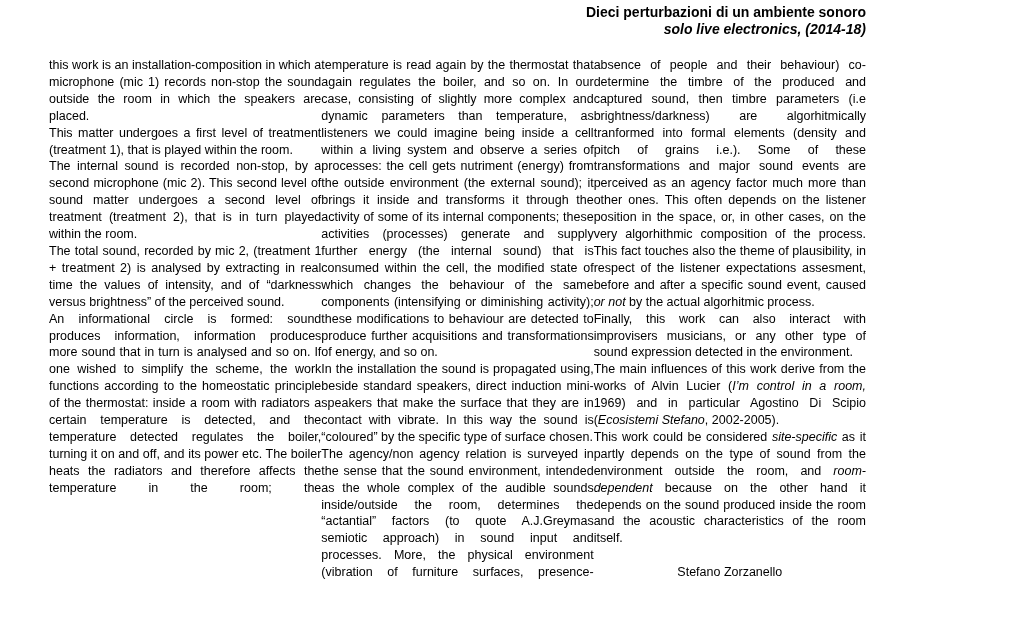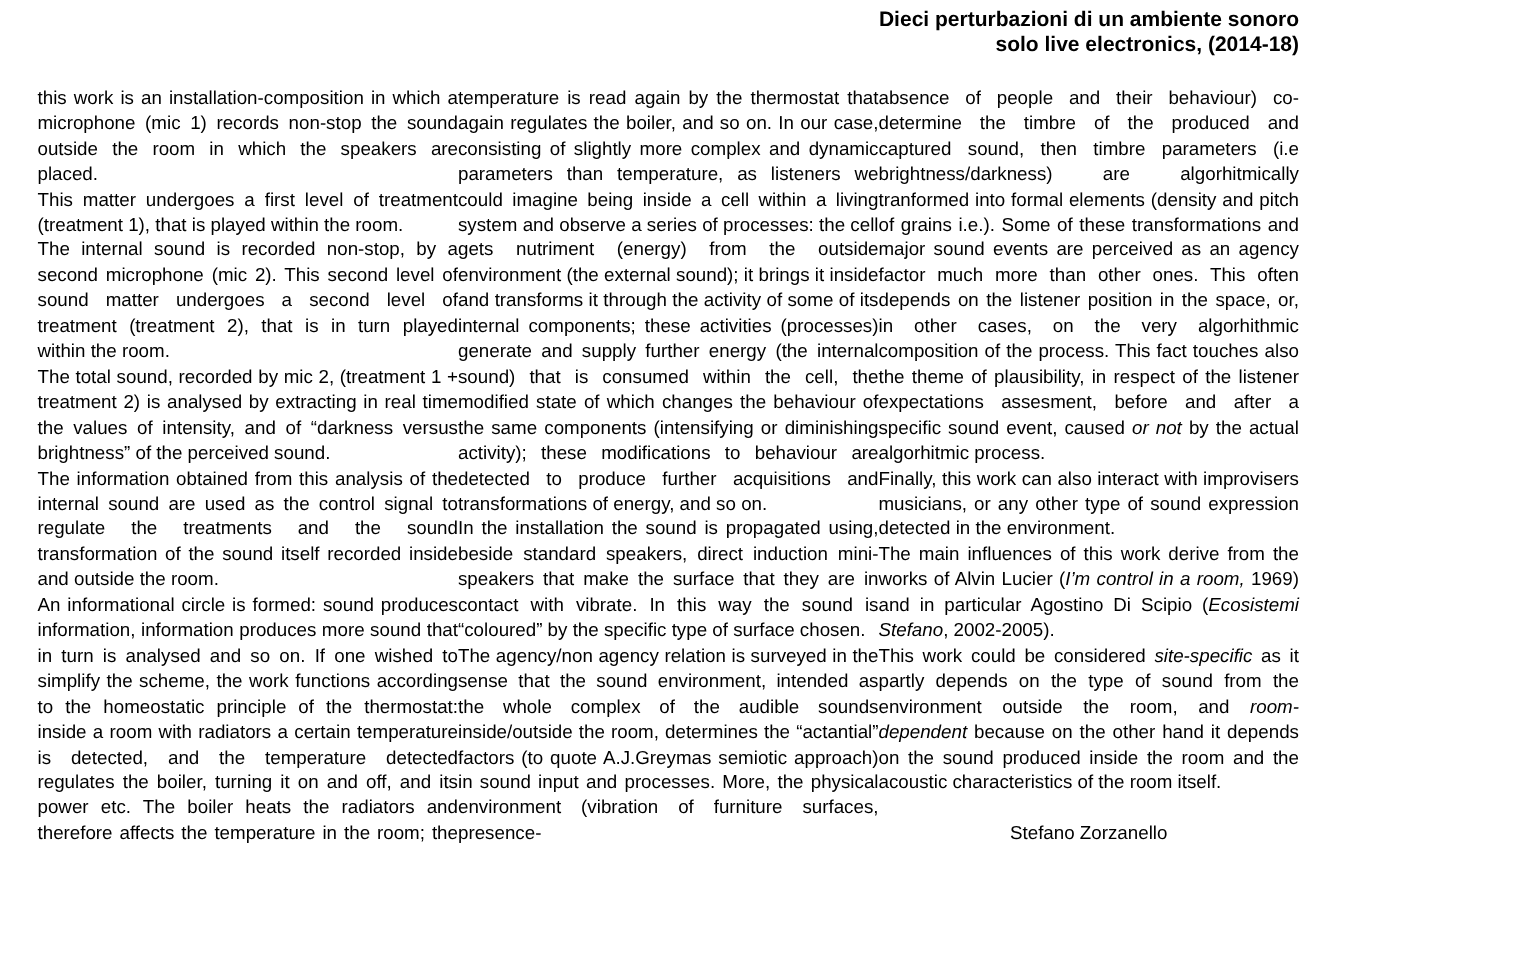--- a/index.html
+++ b/index.html
@@ -13,24 +13,25 @@
   .page {
     width: 878px; height: 644px;
     padding: 4px 12px 0 25px;
   }
   .doc-header {
     text-align: right;
     font-size: 14px;
     font-weight: bold;
     line-height: 17px;
   }
-  .doc-subtitle { }
+  .doc-subtitle { font-style: italic; }
   .columns {
     display: flex;
     margin-top: 19px;
+    margin-left: 24px;
   }
   .column {
     flex: 1 1 0;
     font-size: 12.5px;
     line-height: 16.9px;
     text-align: justify;
   }
   .column p { margin: 0; }
   .column p.justify-last { text-align-last: justify; }
   .column p.space-before { margin-top: 16.9px; }
@@ -45,21 +46,20 @@
     <div class="doc-title">Dieci perturbazioni di un ambiente sonoro</div>
     <div class="doc-subtitle">solo live electronics, (2014-18)</div>
   </header>
 
   <main class="columns">
       <div class="column">
         <p><span>this work is an installation-composition in which a microphone (mic 1) records non-stop the sound outside the room in which the speakers are placed.</span></p>
         <p><span>This matter undergoes a first level of treatment (treatment 1), that is played within the room.</span></p>
         <p><span>The internal sound is recorded non-stop, by a second microphone (mic 2). This second level of sound matter undergoes a second level of treatment (treatment 2), that is in turn played within the room.</span></p>
         <p><span>The total sound, recorded by mic 2, (treatment 1 + treatment 2) is analysed by extracting in real time the values of intensity, and of “darkness versus brightness” of the perceived sound.</span></p>
-        <p><span>The information obtained from this analysis of the internal sound are used as the control signal to regulate the treatments and the sound transformation of the sound itself recorded inside and outside the room.</span></p>
         <p class="justify-last"><span>An informational circle is formed: sound produces information, information produces more sound that in turn is analysed and so on. If one wished to simplify the scheme, the work functions according to the homeostatic principle of the thermostat: inside a room with radiators a certain temperature is detected, and the temperature detected regulates the boiler, turning it on and off, and its power etc. The boiler heats the radiators and therefore affects the temperature in the room; the</span></p>
       </div>
       <div class="column">
         <p><span>temperature is read again by the thermostat that again regulates the boiler, and so on. In our case, consisting of slightly more complex and dynamic parameters than temperature, as listeners we could imagine being inside a cell within a living system and observe a series of processes: the cell gets nutriment (energy) from the outside environment (the external sound); it brings it inside and transforms it through the activity of some of its internal components; these activities (processes) generate and supply further energy (the internal sound) that is consumed within the cell, the modified state of which changes the behaviour of the same components (intensifying or diminishing activity); these modifications to behaviour are detected to produce further acquisitions and transformations of energy, and so on.</span></p>
         <p><span>In the installation the sound is propagated using, beside standard speakers, direct induction mini-speakers that make the surface that they are in contact with vibrate. In this way the sound is “coloured” by the specific type of surface chosen.</span></p>
         <p class="justify-last"><span>The agency/non agency relation is surveyed in the sense that the sound environment, intended as the whole complex of the audible sounds inside/outside the room, determines the “actantial” factors (to quote A.J.Greymas semiotic approach) in sound input and processes. More, the physical environment (vibration of furniture surfaces, presence-</span></p>
       </div>
       <div class="column">
         <p><span>absence of people and their behaviour) co-determine the timbre of the produced and captured sound, then timbre parameters (i.e brightness/darkness) are algorhitmically tranformed into formal elements (density and pitch of grains i.e.). Some of these transformations and major sound events are perceived as an agency factor much more than other ones. This often depends on the listener position in the space, or, in other cases, on the very algorhithmic composition of the process. This fact touches also the theme of plausibility, in respect of the listener expectations assesment, before and after a specific sound event, caused </span><span class="italic">or not</span><span> by the actual algorhitmic process.</span></p>
         <p><span>Finally, this work can also interact with improvisers musicians, or any other type of sound expression detected in the environment.</span></p>

